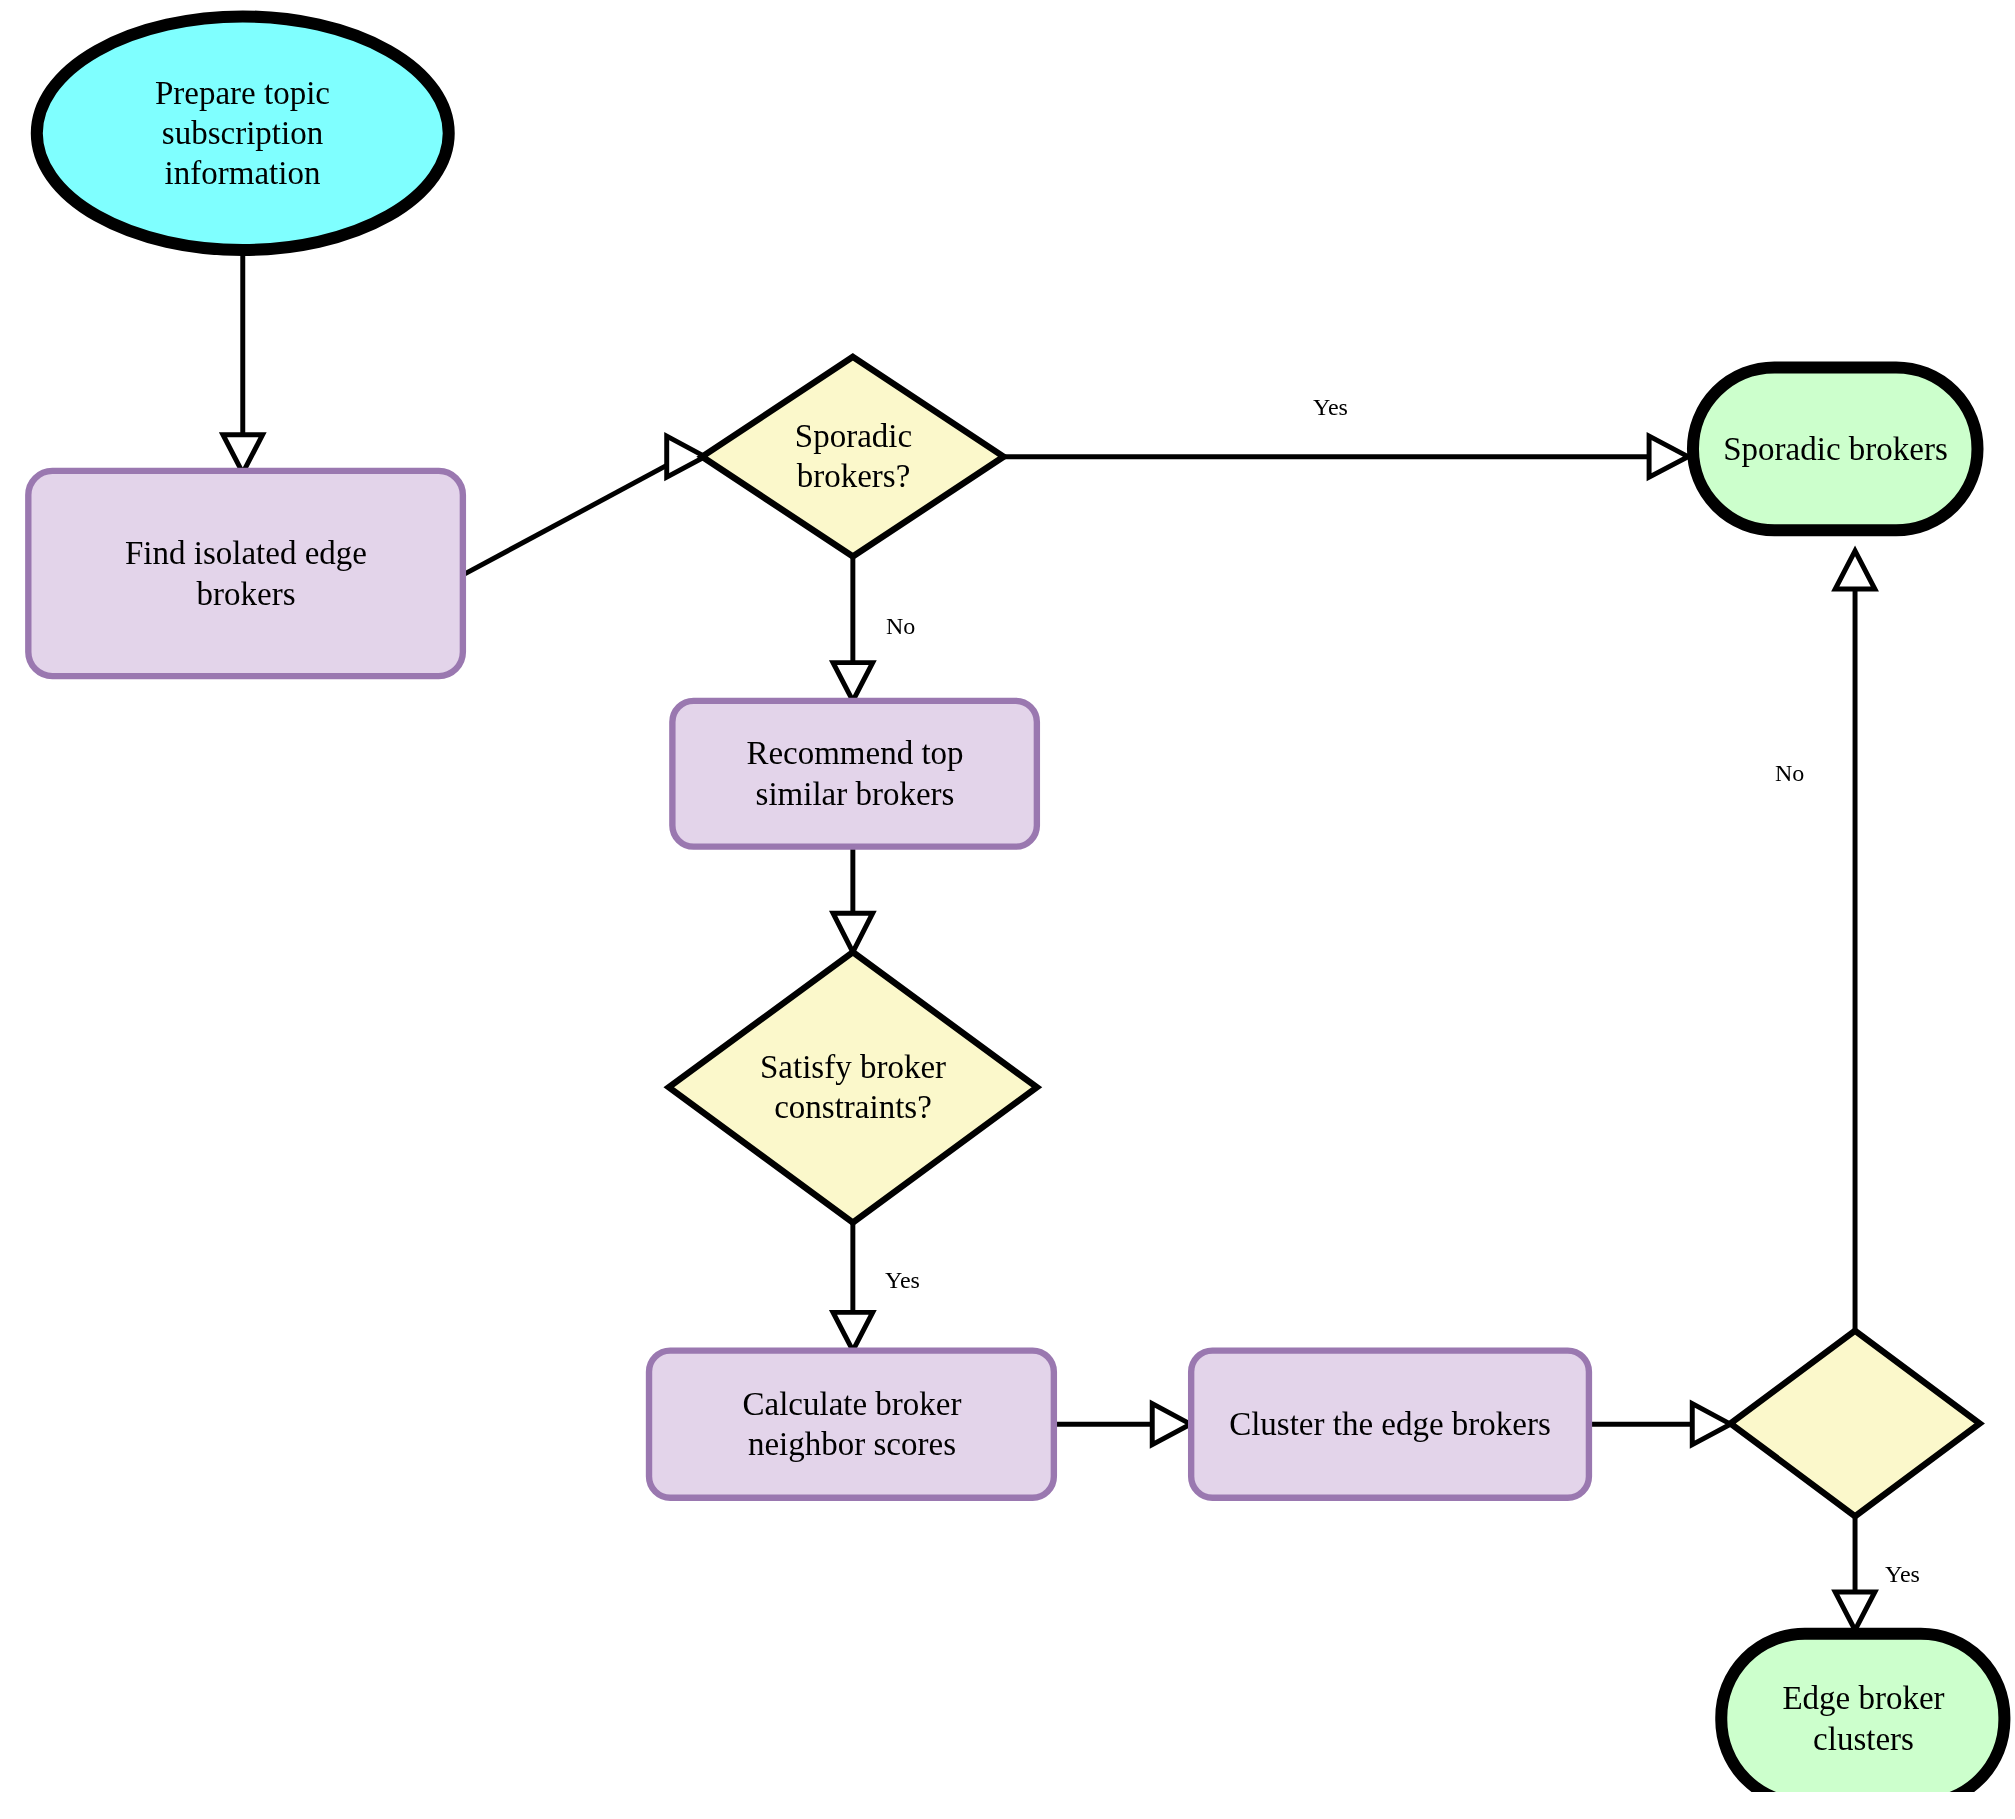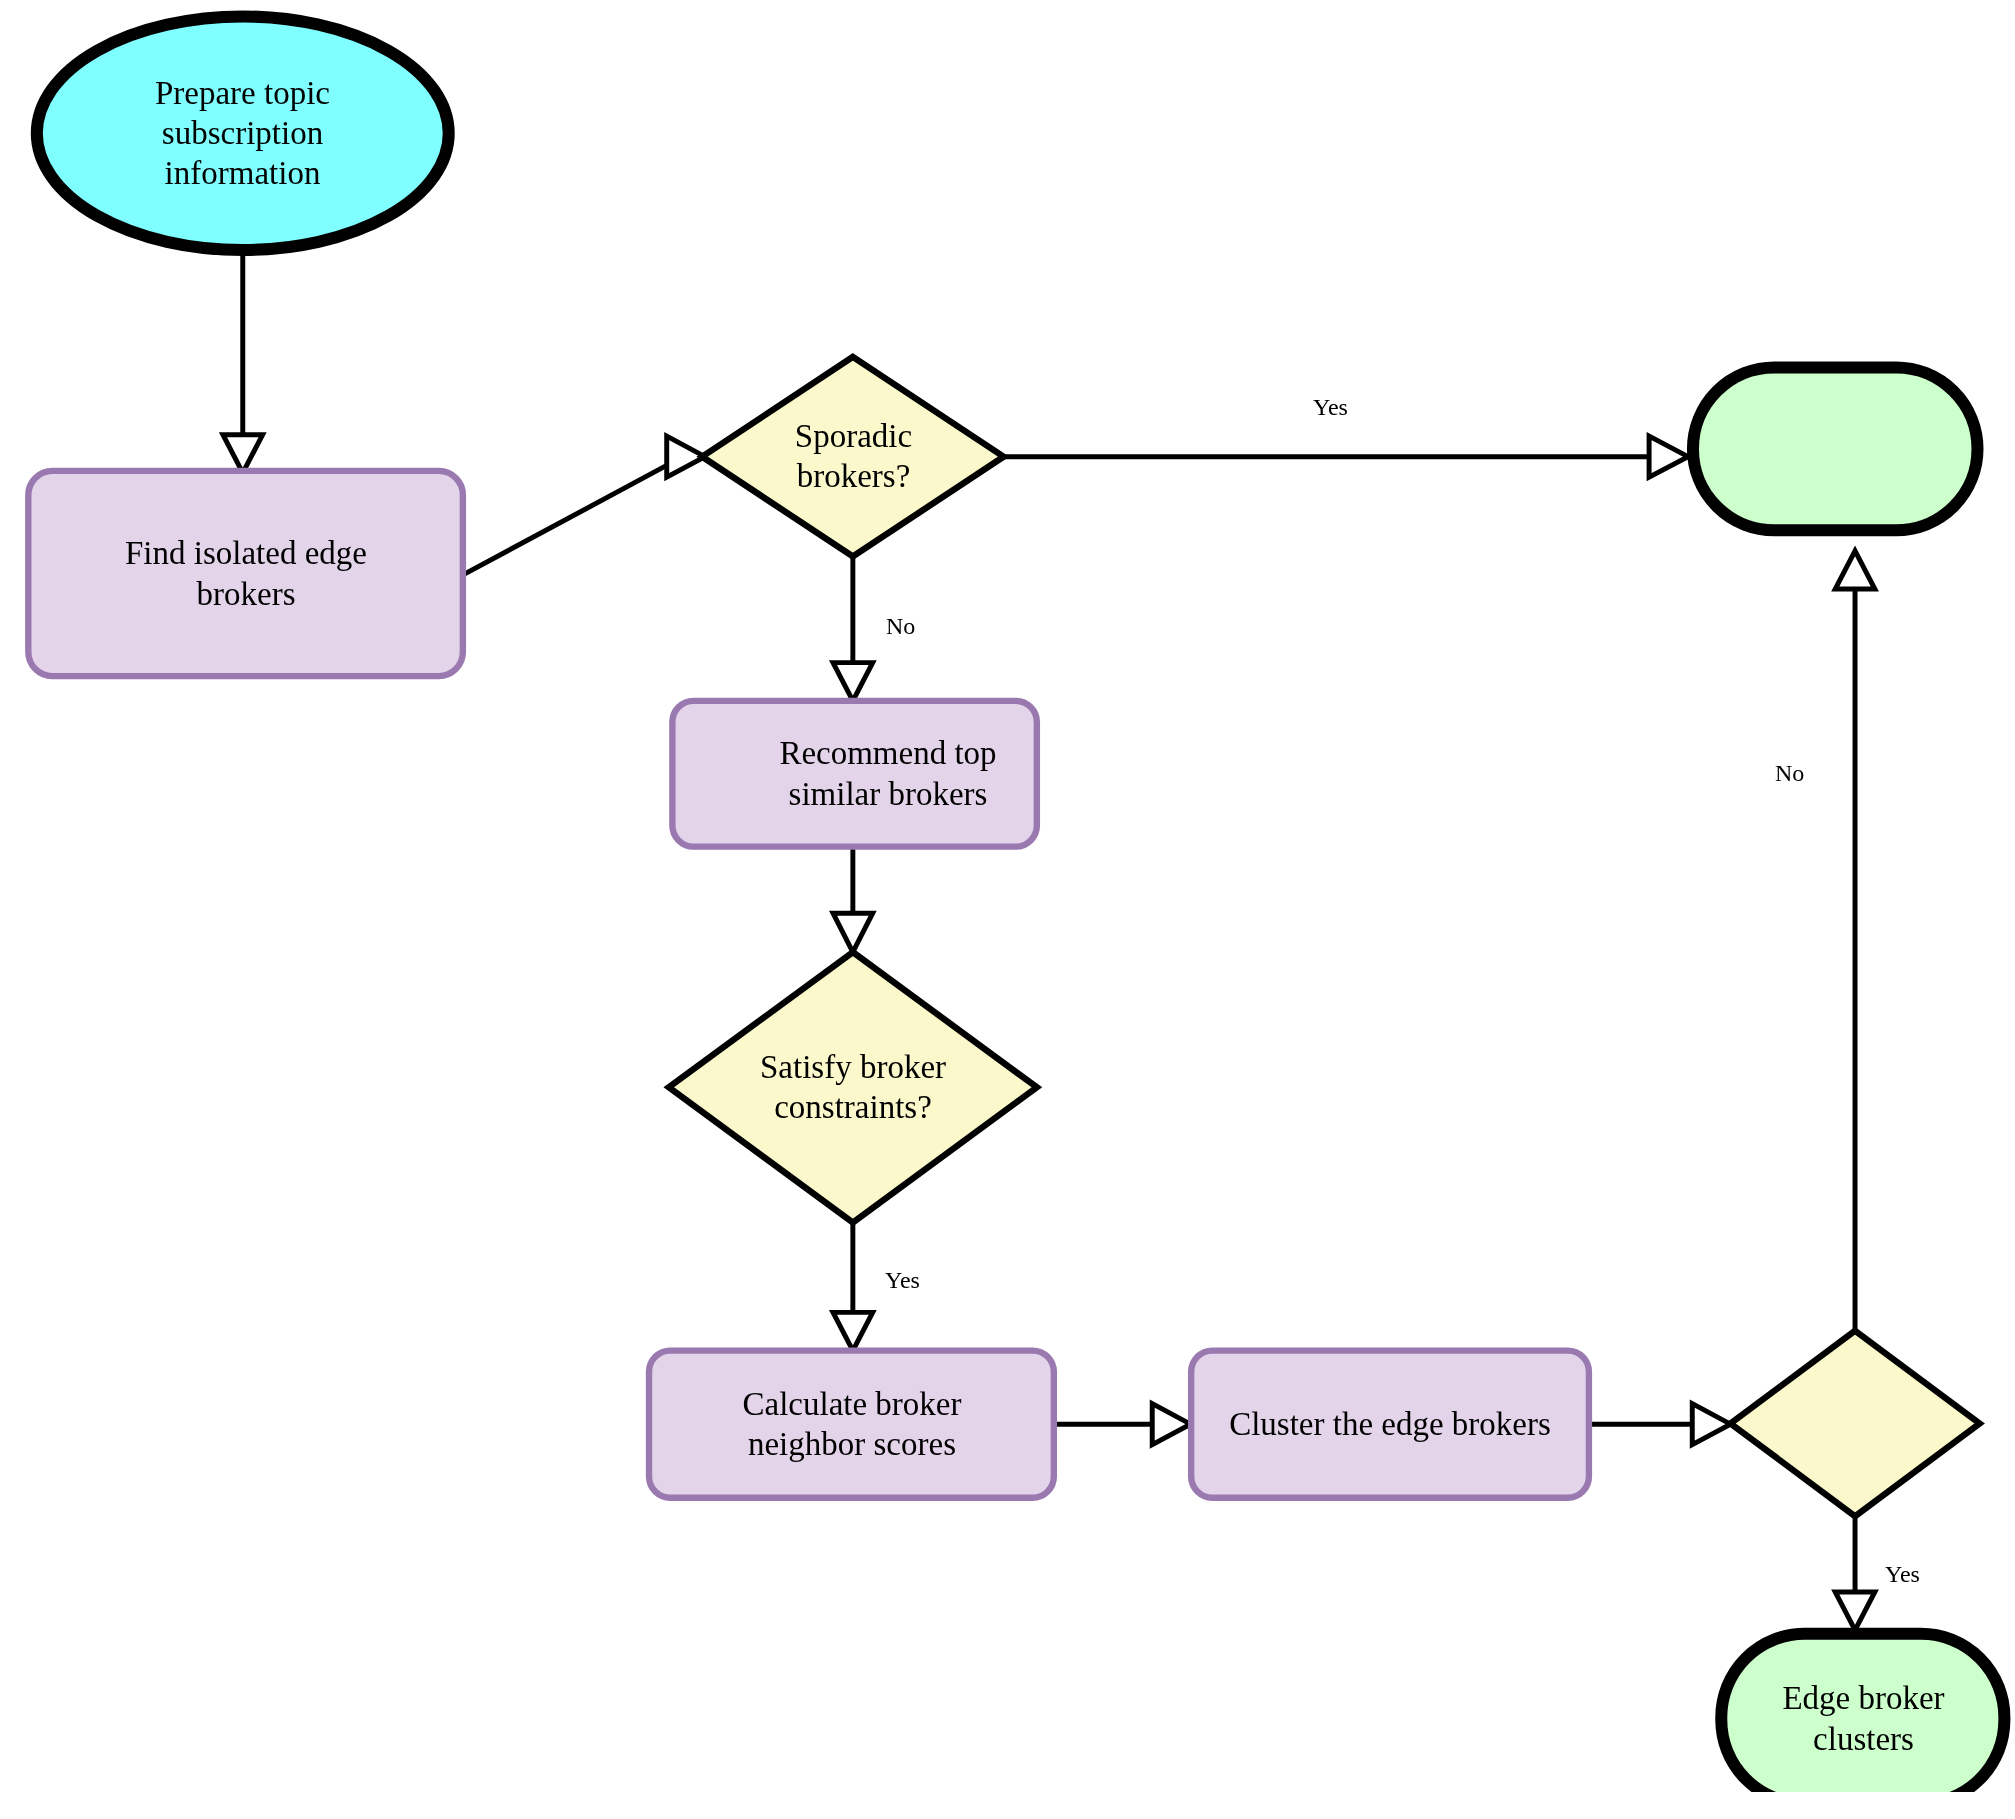--- a/index.html
+++ b/index.html
@@ -136,22 +136,23 @@
   <div class="node-label" style="left:62px; top:34px; width:361px; height:198px;">Prepare topic
 subscription
 information</div>
 
   <div class="node-label" style="left:37px; top:476px; width:418px; height:195px;">Find isolated edge
 brokers</div>
 
   <div class="node-label" style="left:733px; top:396px; width:241px; height:120px;">Sporadic
 brokers?</div>
 
+  <div class="node-label" style="left:1697px; top:408px; width:277px; height:82px;">Sporadic brokers</div>
 
-  <div class="node-label" style="left:677px; top:705px; width:356px; height:137px;margin-left:33px;">Recommend top
+  <div class="node-label" style="left:677px; top:705px; width:356px; height:137px;">Recommend top
 similar brokers</div>
 
   <div class="node-label" style="left:708px; top:1026px; width:290px; height:122px;">Satisfy broker
 constraints?</div>
 
   <div class="node-label" style="left:655px; top:1356px; width:394px; height:136px;"><span>Calculate broker
 neighbor scores</span></div>
 
   <div class="node-label" style="left:1196px; top:1356px; width:388px; height:136px;">Cluster the edge brokers</div>
 

